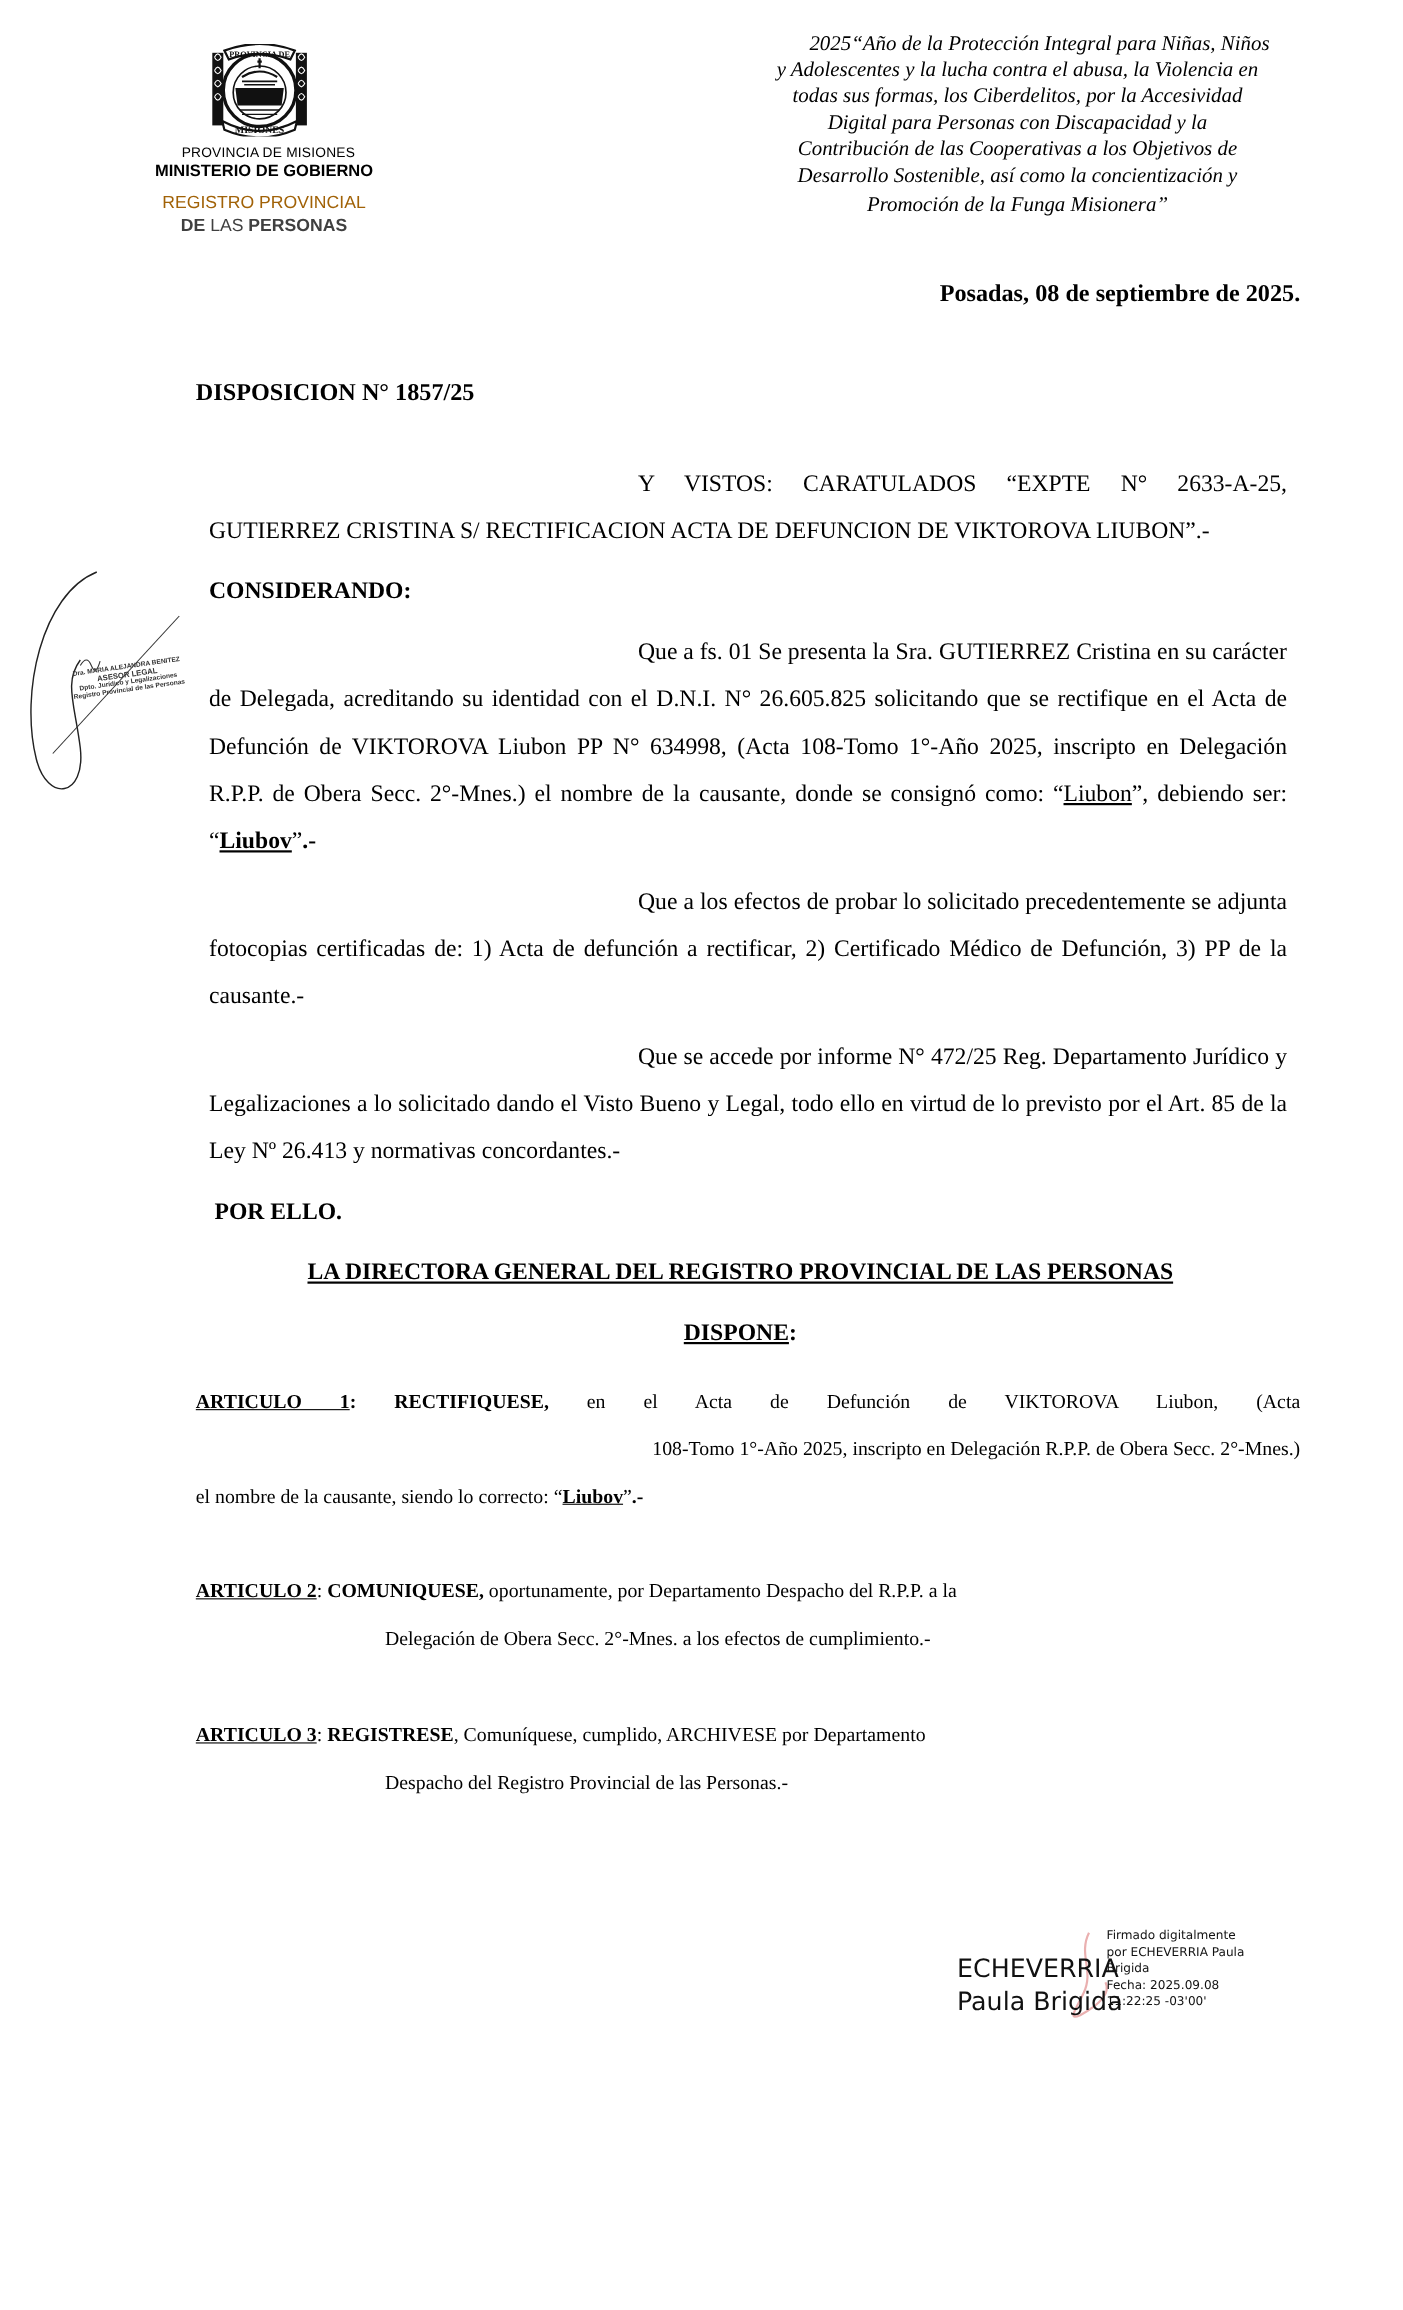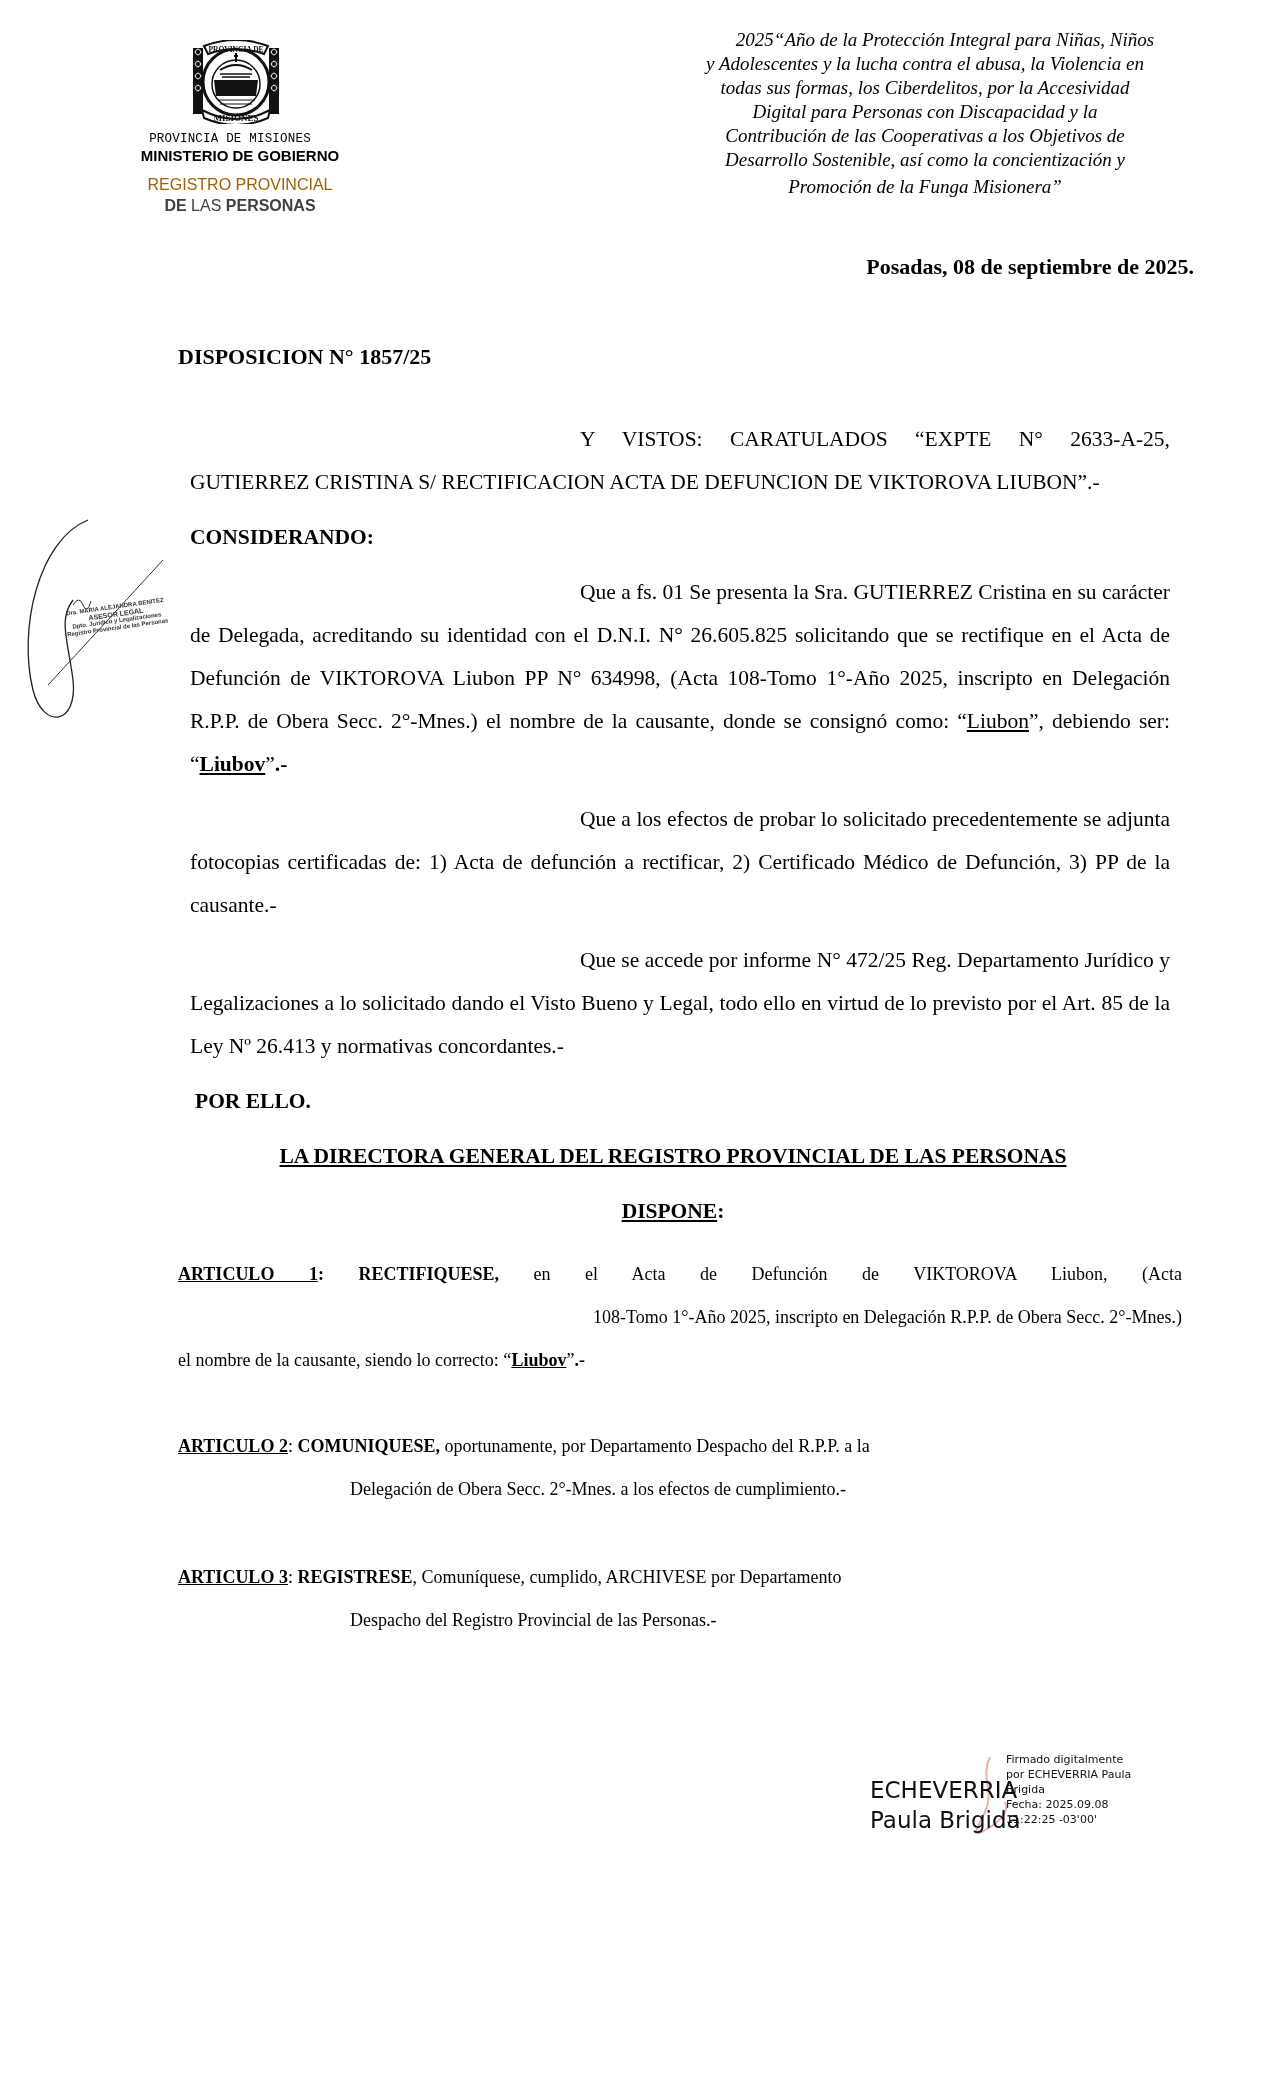--- a/index.html
+++ b/index.html
@@ -1,31 +1,31 @@
 <!DOCTYPE html>
 <html><head>
 <meta charset="utf-8">
 <style>
   html, body { margin: 0; padding: 0; background: #ffffff; }
   body { width: 1275px; height: 2100px; position: relative; overflow: hidden; color: #000; font-family: "Liberation Serif", serif; }
   .abs { position: absolute; }
 
   
   .crest { left: 190px; top: 40px; width: 92px; height: 84px; }
-  .org-line1 { left: 100px; top: 132px; width: 260px; text-align: center; font-family: Liberation Mono, monospace; font-size: 12.5px; letter-spacing: 0.2px; }
+  .org-line1 { left: 114px; top: 132px; width: 260px; text-align: center; font-family: Liberation Sans, sans-serif; font-size: 12.5px; letter-spacing: 0.2px; }
   .org-line2 { left: 110px; top: 147px; width: 260px; text-align: center; font-family: "Liberation Sans", sans-serif; font-size: 15px; font-weight: bold; }
   .org-line3 { left: 110px; top: 176px; width: 260px; text-align: center; font-family: "Liberation Sans", sans-serif; font-size: 16px; color: #a16207; }
   .org-line4 { left: 110px; top: 197px; width: 260px; text-align: center; font-family: "Liberation Sans", sans-serif; font-size: 16px; color: #404040; }
   .org-line4 .b { font-weight: bold; }
 
   
   .slogan { left: 660px; top: 28px; width: 530px; text-align: center; font-style: italic; font-size: 19px; line-height: 24px; }
   .slogan div { white-space: nowrap; }
 
-  .date { right: 81px; top: 254px; font-weight: bold; font-size: 22px; }
+  .date { right: 93px; top: 254px; font-weight: bold; font-size: 22px; }
   .dispo { left: 178px; top: 344px; font-weight: bold; font-size: 22px; }
 
   .body { left: 178px; width: 1004px; font-size: 21.5px; line-height: 43px; text-align: justify; }
   .body p { margin: 12px; }
   .indent { text-indent: 390px; }
   .bold { font-weight: bold; }
   .u { text-decoration: underline; }
   .center { text-align: center; }
 
   .art { left: 178px; width: 1004px; font-size: 18px; line-height: 43px; }

